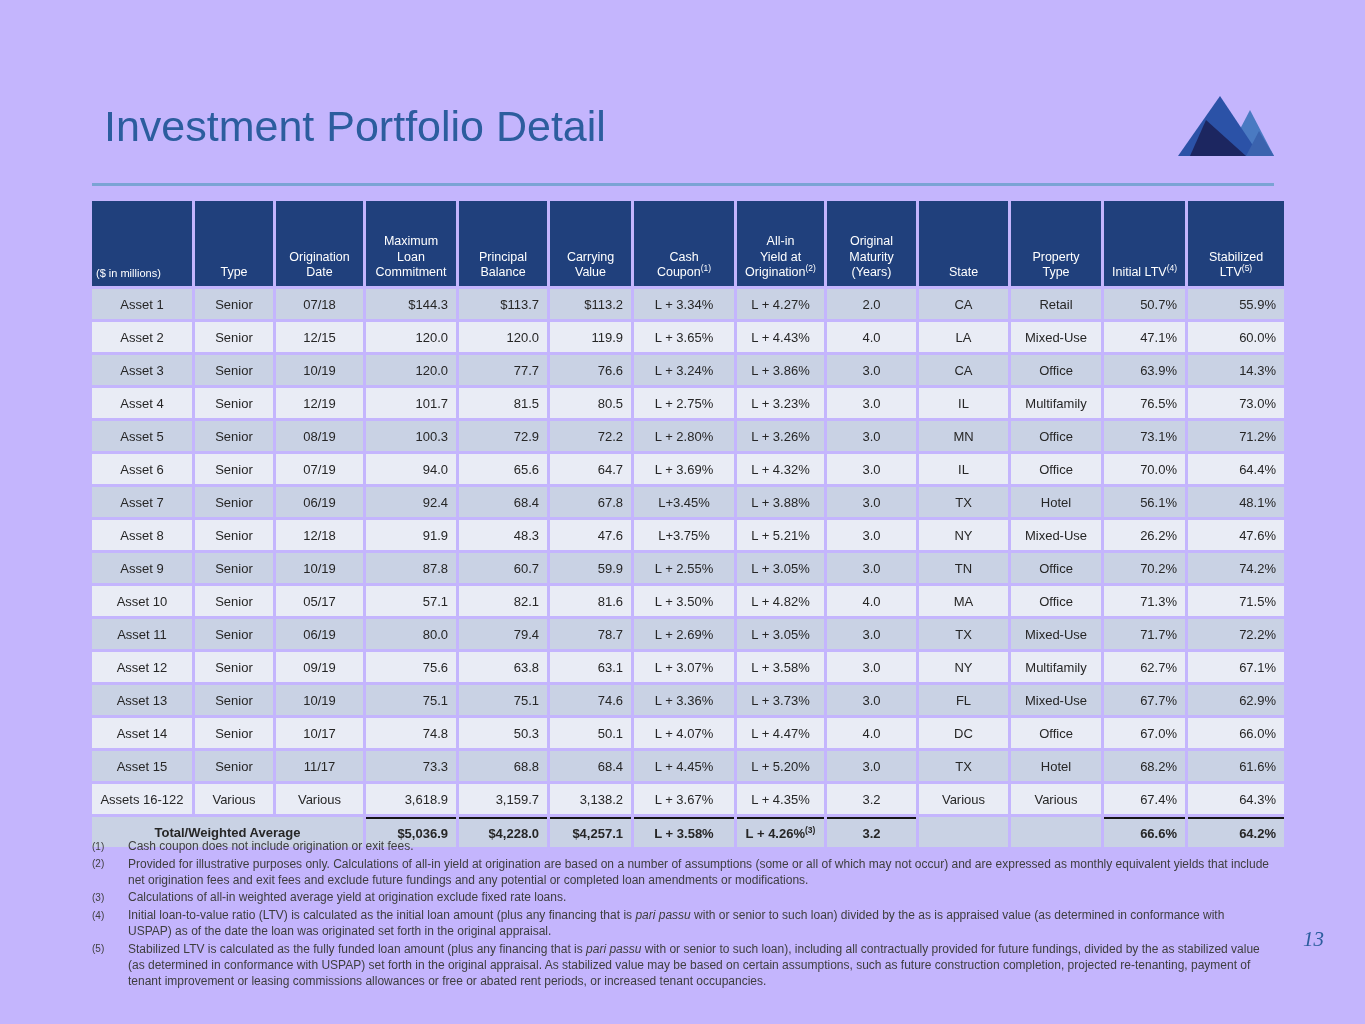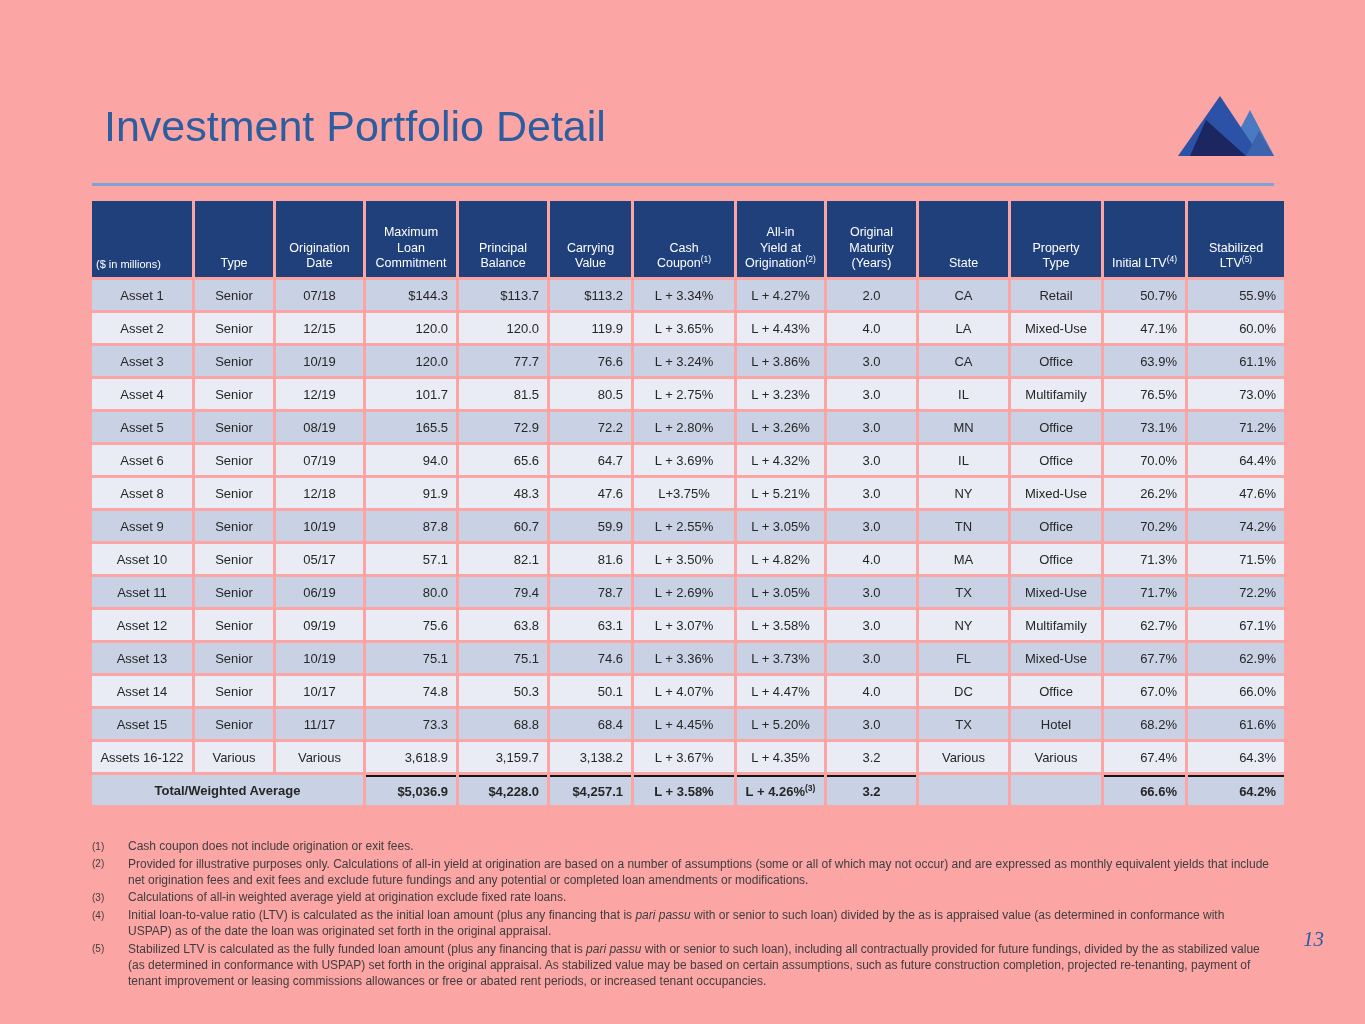--- a/index.html
+++ b/index.html
@@ -3,21 +3,21 @@
 <meta charset="utf-8">
 <style>
   html,body{margin:0;padding:0;}
   body{
     width:1365px;height:1024px;
     background:#ffffff;
     font-family:"Liberation Sans",sans-serif;
     position:relative;overflow:hidden;
     -webkit-font-smoothing:antialiased;
   }
-  .slide{position:absolute;inset:0;background:#fca5a5;}
+  .slide{position:absolute;inset:0;background:#c4b5fd;}
 
   
   .page-title{
     position:absolute;left:104px;top:102px;margin:0;
     font-size:43px;font-weight:400;letter-spacing:0;
     color:var(--title,#2C5D9E);
   }
   .title-rule{
     position:absolute;left:92px;top:183px;width:1182px;height:3px;
     background:var(--rule,#7BA3D4);
@@ -27,21 +27,21 @@
   
   table.portfolio{
     position:absolute;left:89px;top:198px;
     width:1198px;table-layout:fixed;
     border-collapse:separate;border-spacing:3px;
   }
   table.portfolio th{
     background:var(--header_bg,#20407C);
     color:#fff;font-weight:400;font-size:12.5px;line-height:1.22;
     vertical-align:bottom;text-align:center;
-    padding:4px 4px 6px 4px;height:76px;box-sizing:border-box;
+    padding:4px 4px 6px 4px;height:85px;box-sizing:border-box;
     white-space:pre-line;
   }
   table.portfolio th.h-first{text-align:left;font-size:11px;}
   table.portfolio td{
     font-size:13px;color:#262626;
     height:30px;box-sizing:border-box;
     padding:0 8px;vertical-align:middle;
     white-space:nowrap;overflow:hidden;
   }
   tr.dark td{background:var(--row_dark,#C9D2E4);}
@@ -167,42 +167,42 @@
           <td class="a-center">10/19</td>
           <td class="a-right">120.0</td>
           <td class="a-right">77.7</td>
           <td class="a-right">76.6</td>
           <td class="a-center">L + 3.24%</td>
           <td class="a-center">L + 3.86%</td>
           <td class="a-center">3.0</td>
           <td class="a-center">CA</td>
           <td class="a-center">Office</td>
           <td class="a-right">63.9%</td>
-          <td class="a-right">61.1%</td>
+          <td class="a-right">14.3%</td>
         </tr>
         <tr class="light">
           <td class="a-left">Asset 4</td>
           <td class="a-center">Senior</td>
           <td class="a-center">12/19</td>
           <td class="a-right">101.7</td>
           <td class="a-right">81.5</td>
           <td class="a-right">80.5</td>
           <td class="a-center">L + 2.75%</td>
           <td class="a-center">L + 3.23%</td>
           <td class="a-center">3.0</td>
           <td class="a-center">IL</td>
           <td class="a-center">Multifamily</td>
           <td class="a-right">76.5%</td>
           <td class="a-right">73.0%</td>
         </tr>
         <tr class="dark">
           <td class="a-left">Asset 5</td>
           <td class="a-center">Senior</td>
           <td class="a-center">08/19</td>
-          <td class="a-right">165.5</td>
+          <td class="a-right">100.3</td>
           <td class="a-right">72.9</td>
           <td class="a-right">72.2</td>
           <td class="a-center">L + 2.80%</td>
           <td class="a-center">L + 3.26%</td>
           <td class="a-center">3.0</td>
           <td class="a-center">MN</td>
           <td class="a-center">Office</td>
           <td class="a-right">73.1%</td>
           <td class="a-right">71.2%</td>
         </tr>
@@ -213,20 +213,35 @@
           <td class="a-right">94.0</td>
           <td class="a-right">65.6</td>
           <td class="a-right">64.7</td>
           <td class="a-center">L + 3.69%</td>
           <td class="a-center">L + 4.32%</td>
           <td class="a-center">3.0</td>
           <td class="a-center">IL</td>
           <td class="a-center">Office</td>
           <td class="a-right">70.0%</td>
           <td class="a-right">64.4%</td>
+        </tr>
+        <tr class="dark">
+          <td class="a-left">Asset 7</td>
+          <td class="a-center">Senior</td>
+          <td class="a-center">06/19</td>
+          <td class="a-right">92.4</td>
+          <td class="a-right">68.4</td>
+          <td class="a-right">67.8</td>
+          <td class="a-center">L+3.45%</td>
+          <td class="a-center">L + 3.88%</td>
+          <td class="a-center">3.0</td>
+          <td class="a-center">TX</td>
+          <td class="a-center">Hotel</td>
+          <td class="a-right">56.1%</td>
+          <td class="a-right">48.1%</td>
         </tr>
         <tr class="light">
           <td class="a-left">Asset 8</td>
           <td class="a-center">Senior</td>
           <td class="a-center">12/18</td>
           <td class="a-right">91.9</td>
           <td class="a-right">48.3</td>
           <td class="a-right">47.6</td>
           <td class="a-center">L+3.75%</td>
           <td class="a-center">L + 5.21%</td>

